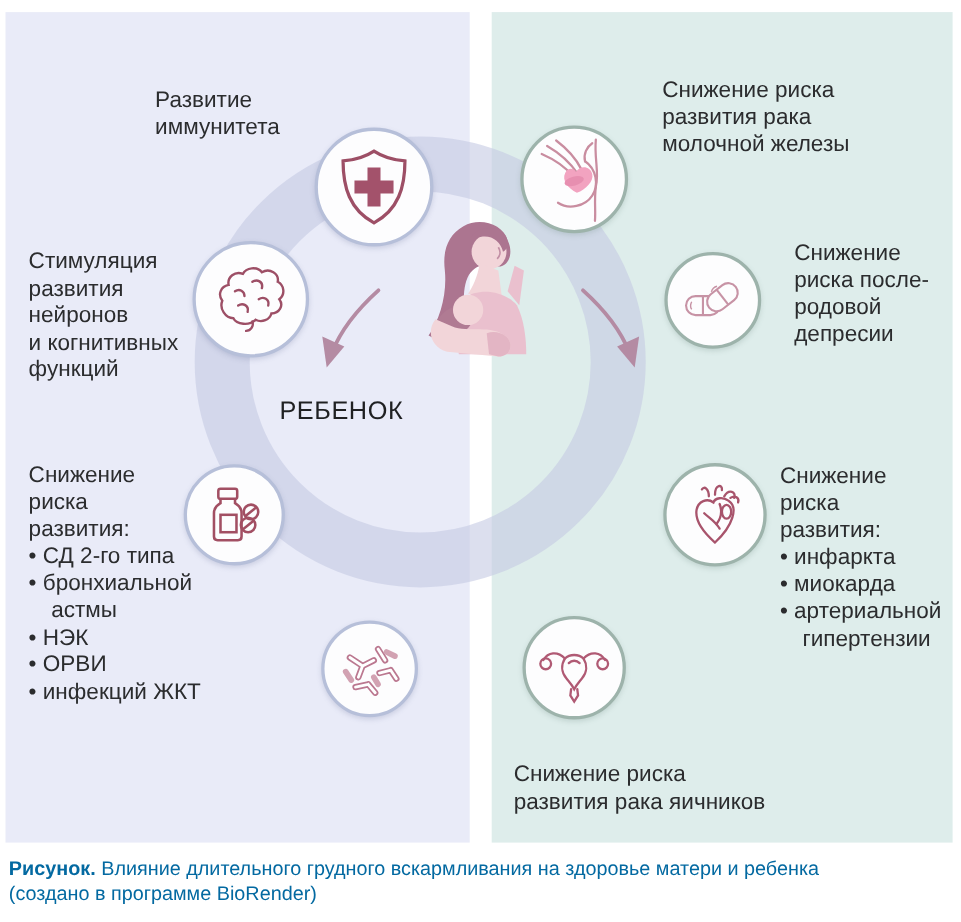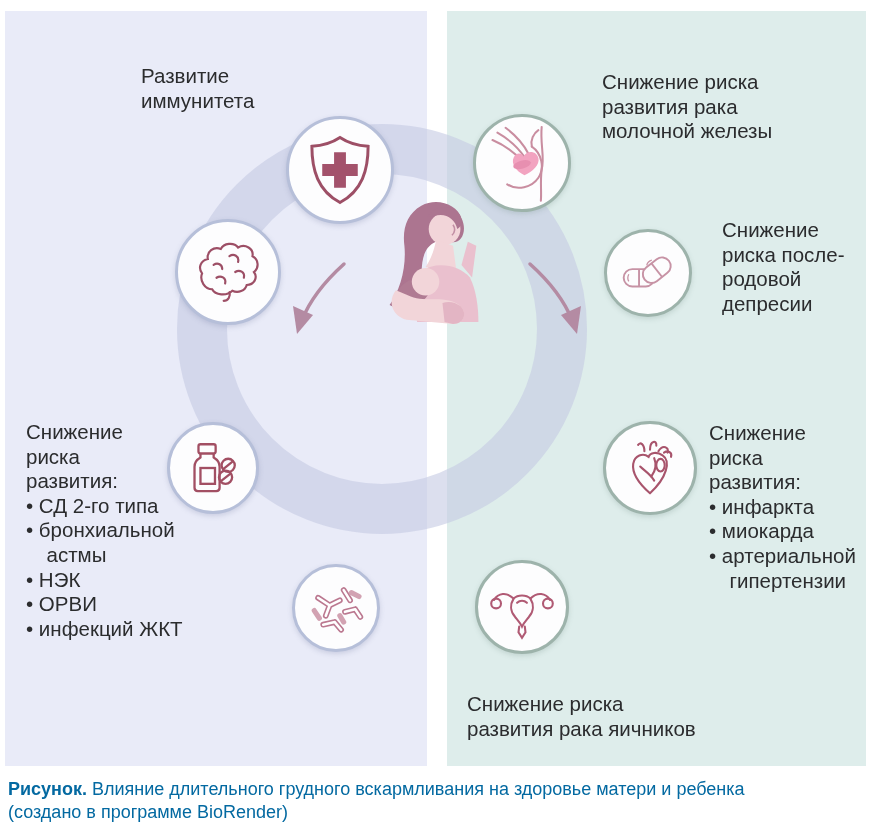--- a/index.html
+++ b/index.html
@@ -48,30 +48,35 @@
     <path d="M72 44 C70 56 66 64 62 70 L92 80 L88 50 Z" fill="#f2d5d9"></path>
     <path d="M58 74 C72 64 94 68 104 80 C110 92 112 108 112 122 L54 122 C52 104 53 86 58 74 Z" fill="#eac0ce"></path>
     <path d="M96 68 L102 46 L110 50 L106 80 Z" fill="#eac0ce"></path>
     <path d="M34 96 C40 82 56 76 70 84 C66 100 52 112 36 110 Z" fill="#b07b93"></path>
     <circle cx="62" cy="84" r="13" fill="#f2d5d9"></circle>
     <path d="M34 92 C26 102 30 116 44 120 L88 124 C98 124 102 114 95 107 C82 96 62 104 48 98 Z" fill="#f2d5d9"></path>
     <path d="M88 124 C98 124 102 114 95 107 C90 103 84 102 78 104 L80 122 Z" fill="#e3b5c4"></path>
     <path d="M88 30 C90 33 90 37 87 40" stroke="#c28ea4" stroke-width="1.5" fill="none"></path>
   </svg>
 
-  <div class="txt" style="left:141px; top:64px;">Развитие
+  <div class="txt" style="left:141px; top:79px;">Развитие
 иммунитета</div>
 
   <div class="circle c-child" style="left:286px; top:116px; width:108px; height:108px;">
     <svg width="74" height="74" viewBox="0 0 100 100">
       <path d="M50 6 C62 14 74 17 88 18 C88 50 80 78 50 94 C20 78 12 50 12 18 C26 17 38 14 50 6 Z" fill="none" stroke="#9d4f66" stroke-width="4"></path>
       <path d="M42 26 H58 V42 H74 V58 H58 V74 H42 V58 H26 V42 H42 Z" fill="#a3526b"></path>
     </svg>
   </div>
 
+  <div class="txt" style="left:26px; top:226px;">Стимуляция
+развития
+нейронов
+и когнитивных
+функций</div>
 
   <div class="circle c-child" style="left:175px; top:219px; width:106px; height:106px;">
     <svg width="72" height="72" viewBox="0 0 100 100">
       <g fill="none" stroke="#9d4f66" stroke-width="3" stroke-linecap="round">
         <path d="M14 52 C8 44 12 34 22 32 C20 22 30 14 40 18 C44 10 58 8 64 16 C74 10 86 18 84 28 C92 32 94 44 86 50 C92 58 86 68 76 68 C74 76 64 80 56 76 C48 84 32 82 28 74 C18 74 10 62 14 52 Z"></path>
         <path d="M30 40 C36 36 42 40 42 46"></path>
         <path d="M52 28 C58 24 66 28 64 36"></path>
         <path d="M60 50 C66 46 74 50 72 58"></path>
         <path d="M34 58 C40 54 48 58 46 66"></path>
         <path d="M52 78 C54 84 50 90 44 90"></path>
@@ -120,20 +125,21 @@
         <g stroke="#d2a2b2" stroke-width="8">
           <path d="M56 62 L62 72"></path>
           <path d="M16 54 L24 66"></path>
           <path d="M74 26 L86 32"></path>
         </g>
       </g>
     </svg>
   </div>
 
 
+  <div class="side-label" style="left:254px; top:360px;">РЕБЕНОК</div>
 
   <div class="txt" style="left:602px; top:70px;">Снижение риска
 развития рака
 молочной железы</div>
 
   <div class="circle c-woman" style="left:473px; top:114px; width:98px; height:98px;">
     <svg width="82" height="82" viewBox="0 0 100 100">
       <g fill="none" stroke="#c98da0" stroke-width="2.5" stroke-linecap="round">
         <path d="M62 30 C74 38 78 56 70 68 C62 80 44 84 32 76"></path>
         <path d="M14 22 C28 28 42 38 50 48"></path>

